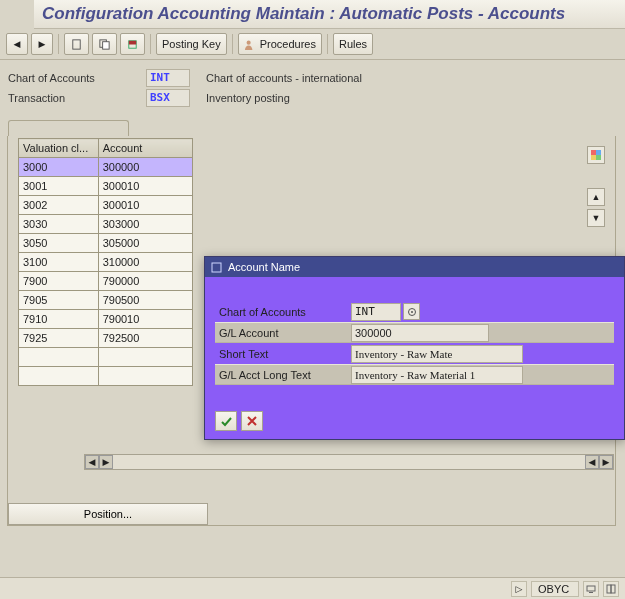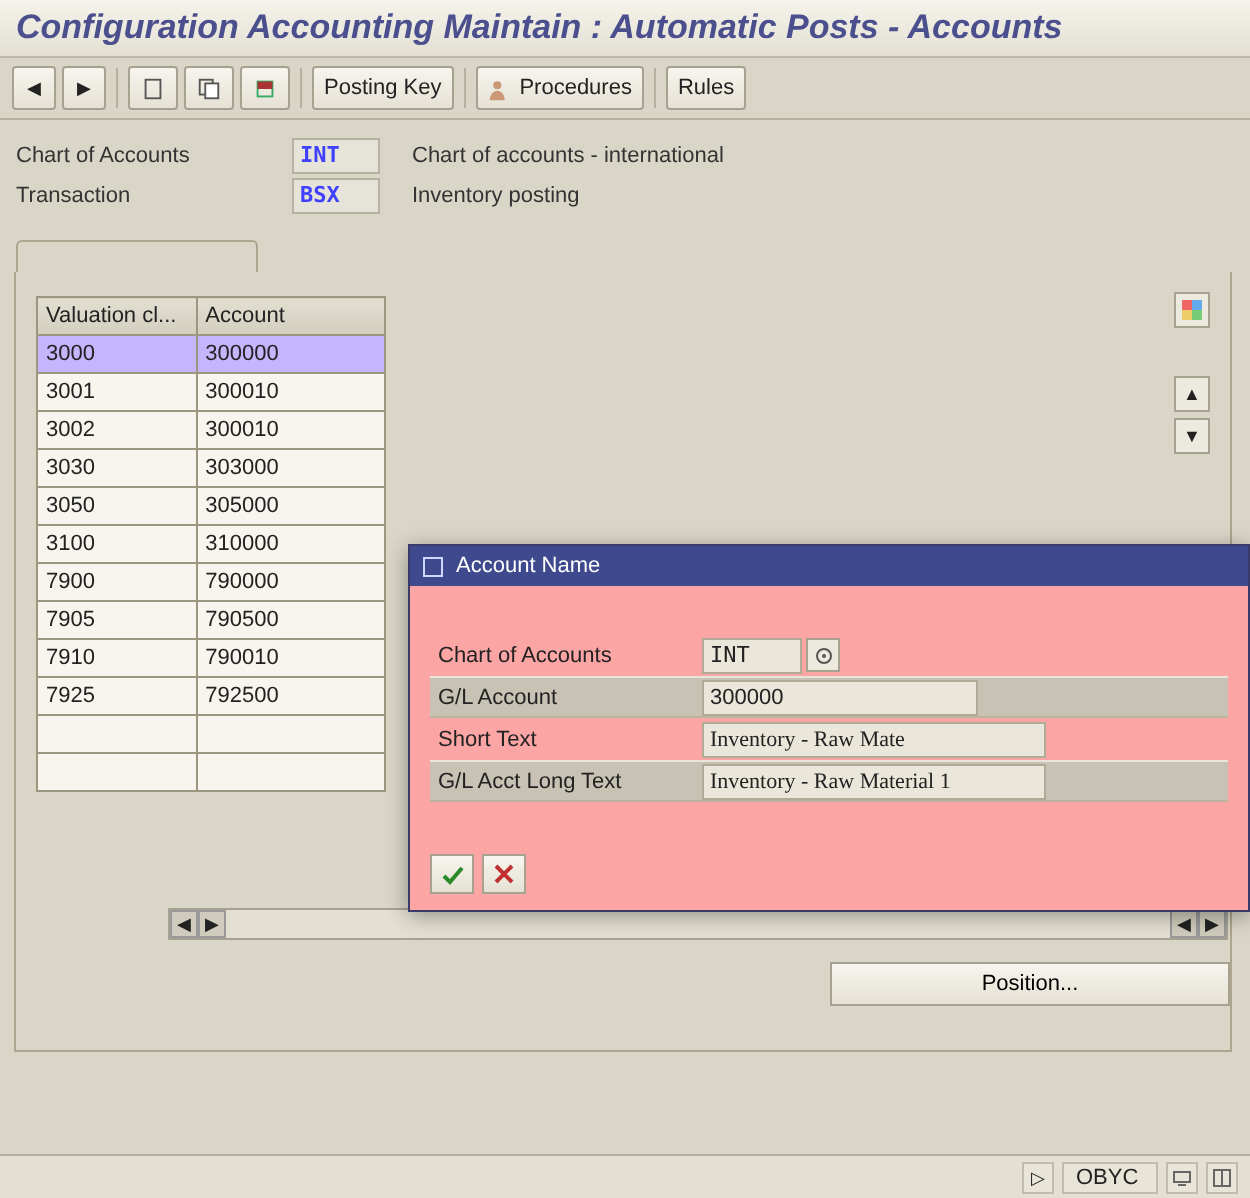--- a/index.html
+++ b/index.html
@@ -15,20 +15,21 @@
   }
   .title {
     font-family: "Trebuchet MS", Arial, sans-serif;
     font-size: 17px;
     font-weight: bold;
     font-style: italic;
     color: #4b4f8e;
     padding: 4px 8px;
     background: linear-gradient(#f5f3eb, #e3dfd3);
     border-bottom: 1px solid #bdb8a8;
+    margin-left: 34px;
   }
   .toolbar {
     display: flex;
     align-items: center;
     gap: 3px;
     padding: 4px 6px;
     background: #d9d5c7;
     border-bottom: 1px solid #b7b19f;
   }
   .tbtn {
@@ -62,21 +63,21 @@
     border:1px solid #aca68f; border-top:none; background:#d9d5c7;
   }
   .panel-tab {
     position:absolute; left:8px; top:120px;
     padding:18px 10px;
     background:#d9d5c7;
     border:1px solid #aca68f; border-bottom:1px solid #d9d5c7;
     border-radius:3px 3px 0 0;
   }
   .grid-area {
-    position:absolute; left:10px; top:12px; width:142px; height:300px;
+    position:absolute; left:10px; top:2px; width:142px; height:300px;
   }
   table.grid { border-collapse:collapse; width:175px; }
   table.grid th, table.grid td {
     border:1px solid #9d977f; font-size:11px; height:19px; padding:0 4px;
     background:#f7f5ed;
   }
   table.grid th {
     background:linear-gradient(#e2dfd2,#d3cfbe);
     font-weight:normal; text-align:left;
   }
@@ -93,33 +94,33 @@
   }
 
   .hscroll {
     position:absolute; left:76px; bottom:55px; width:530px; height:16px;
     display:flex; align-items:center; background:#e3dfd2; border:1px solid #a7a290;
   }
   .hscroll .arrow { width:14px; height:14px; background:#d0ccbd; border:1px solid #999; display:flex; align-items:center; justify-content:center; cursor:pointer; }
   .hscroll .track { flex:1; height:14px; }
 
   .pos-btn-row {
-    position:absolute; left:0; bottom:22px; width:100%;
-    display:flex; justify-content:flex-end;
+    position:absolute; left:0; bottom:0; width:100%;
+    display:flex; justify-content:flex-start;
   }
   .pos-btn {
     width:200px; height:22px; border:1px solid #a7a290;
     background:linear-gradient(#f7f5ee,#e5e1d4); cursor:pointer;
     font-size:11px;
   }
 
   
   .dialog {
-    position:absolute; left:204px; top:272px; width:421px; height:184px;
-    border:1px solid #3b3b6b; background:#fca5a5;
+    position:absolute; left:204px; top:256px; width:421px; height:184px;
+    border:1px solid #3b3b6b; background:#8b5cf6;
     box-shadow:0 2px 10px rgba(0,0,0,.35);
   }
   .dialog-title {
     height:20px; background:#3f4a8e; color:#fff; font-size:11px;
     display:flex; align-items:center; padding:0 6px; gap:6px;
   }
   .dialog-body { padding:24px 10px 6px 10px; }
   .drow { display:flex; align-items:center; height:21px; }
   .drow.alt { background:#c7c2b3; border-top:1px solid #e8e5da; border-bottom:1px solid #bab4a1; }
   .dlabel { width:136px; padding-left:4px; }

